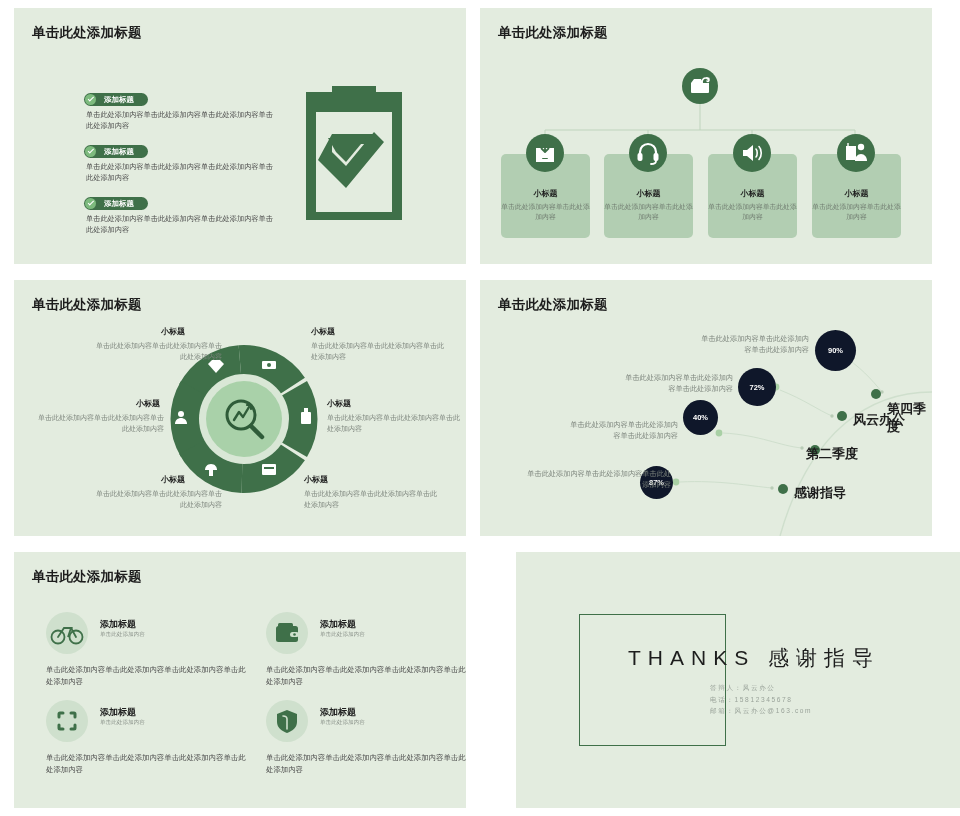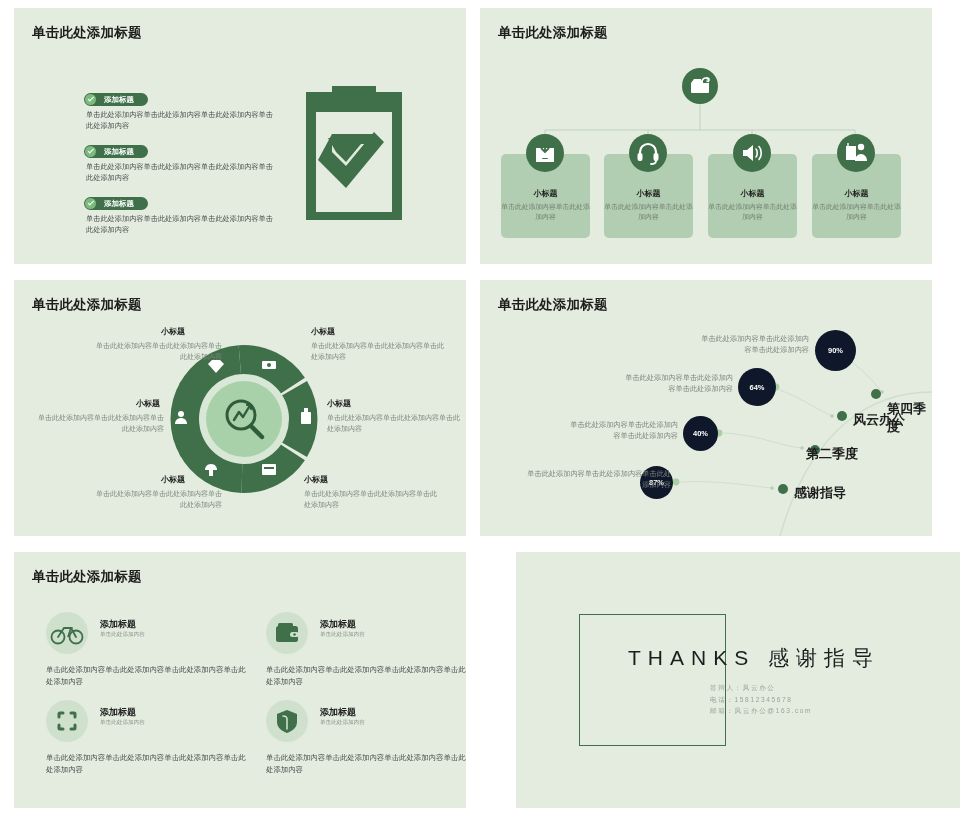--- a/index.html
+++ b/index.html
@@ -254,25 +254,25 @@
       <circle cx="303" cy="209" r="5" fill="#3f7049"></circle>
       <circle cx="335" cy="170" r="5" fill="#3f7049"></circle>
       <circle cx="362" cy="136" r="5" fill="#3f7049"></circle>
       <circle cx="396" cy="114" r="5" fill="#3f7049"></circle>
     </svg>
 
     <div class="bub" style="left:160px;top:186px;width:33px;height:33px;">87%</div>
     <div class="qlabel" style="left:314px;top:204px;">感谢指导</div>
     <div class="qtxt" style="left:45px;top:188px;width:146px;">单击此处添加内容单击此处添加内容单击此处添加内容</div>
 
-    <div class="bub" style="left:203px;top:136px;width:35px;height:35px;">40%</div>
+    <div class="bub" style="left:203px;top:120px;width:35px;height:35px;">40%</div>
     <div class="qlabel" style="left:326px;top:165px;">第二季度</div>
     <div class="qtxt" style="left:88px;top:139px;width:110px;">单击此处添加内容单击此处添加内容单击此处添加内容</div>
 
-    <div class="bub" style="left:258px;top:88px;width:38px;height:38px;">64%</div>
+    <div class="bub" style="left:258px;top:88px;width:38px;height:38px;">72%</div>
     <div class="qlabel" style="left:373px;top:131px;">风云办公</div>
     <div class="qtxt" style="left:143px;top:92px;width:110px;">单击此处添加内容单击此处添加内容单击此处添加内容</div>
 
     <div class="bub" style="left:335px;top:50px;width:41px;height:41px;">90%</div>
     <div class="qlabel" style="left:407px;top:120px;">第四季度</div>
     <div class="qtxt" style="left:215px;top:53px;width:114px;">单击此处添加内容单击此处添加内容单击此处添加内容</div>
   </div>
 
   <div class="slide s5">
     <div class="slide-title">单击此处添加标题</div>

